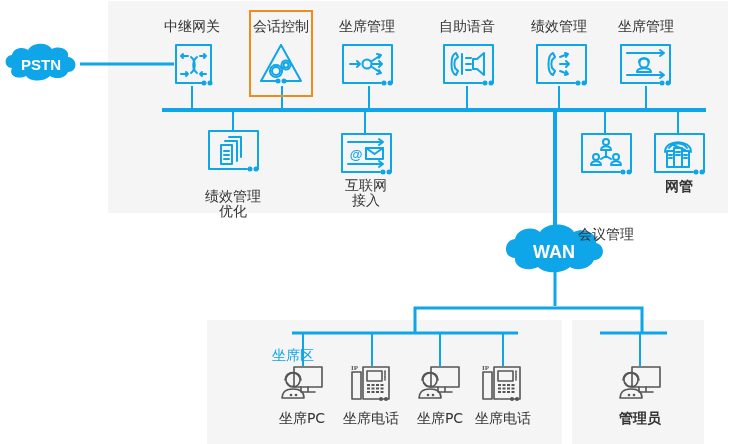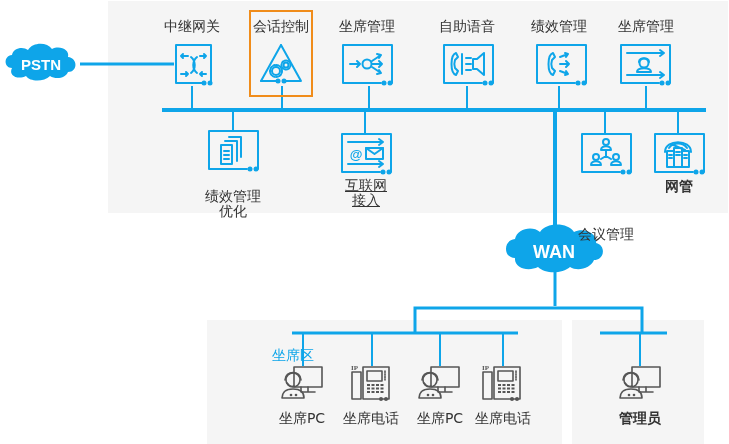--- a/index.html
+++ b/index.html
@@ -250,21 +250,21 @@
 <div class="lbl" style="left:281px; top:19px;">会话控制</div>
 <div class="lbl" style="left:367px; top:19px;">坐席管理</div>
 <div class="lbl" style="left:467px; top:19px;">自助语音</div>
 <div class="lbl" style="left:559px; top:19px;">绩效管理</div>
 <div class="lbl" style="left:646px; top:19px;">坐席管理</div>
 
 <div class="lbl" style="left:233px; top:189px;">
   <div>绩效管理</div>
   <div>优化</div>
 </div>
-<div class="lbl" style="left:366px; top:178px;text-decoration:underline;">
+<div class="lbl" style="left:366px; top:178px;">
   <div>互联网</div>
   <div>接入</div>
 </div>
 <div class="lbl" style="left:606px; top:179px;margin-top:48px;">会议管理</div>
 <div class="lbl" style="left:679px; top:179px;font-weight:bold;">网管</div>
 
 <div class="zone-lbl" style="color:#0ea5e9;margin-left:41px;">坐席区</div>
 <div class="lbl" style="left:302px; top:411px;">坐席PC</div>
 <div class="lbl" style="left:371px; top:411px;">坐席电话</div>
 <div class="lbl" style="left:440px; top:411px;">坐席PC</div>

